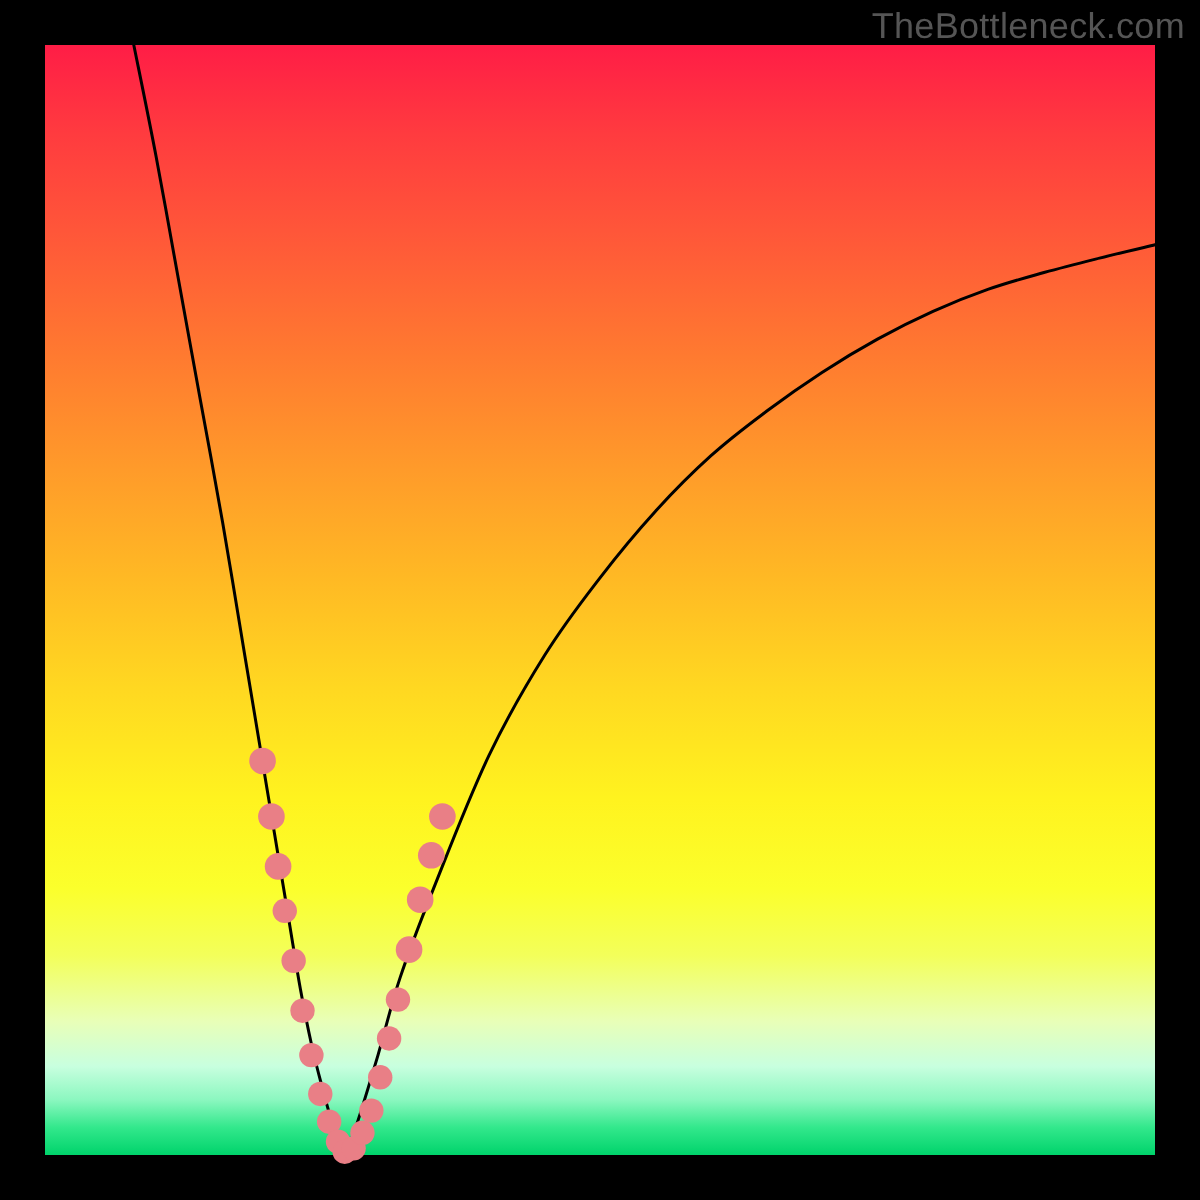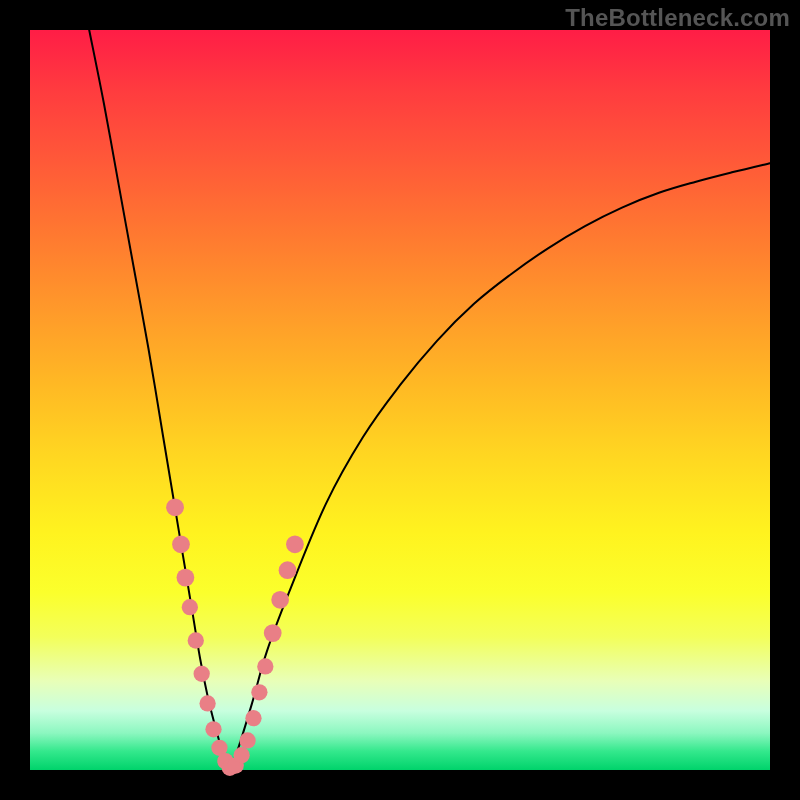--- a/index.html
+++ b/index.html
@@ -41,21 +41,21 @@
       #33e88c 97.5%,
       #00d36b 100%
     );
   }
   .watermark {
     position: absolute;
     top: 4px;
     right: 10px;
     color: #555;
     font-size: 24px;
-    font-weight: 700;
+    font-weight: 400;
     letter-spacing: 0.2px;
     user-select: none;
   }
   svg.curves {
     position: absolute;
     left: 0;
     top: 0;
     width: 740px;
     height: 740px;
     overflow: visible;

